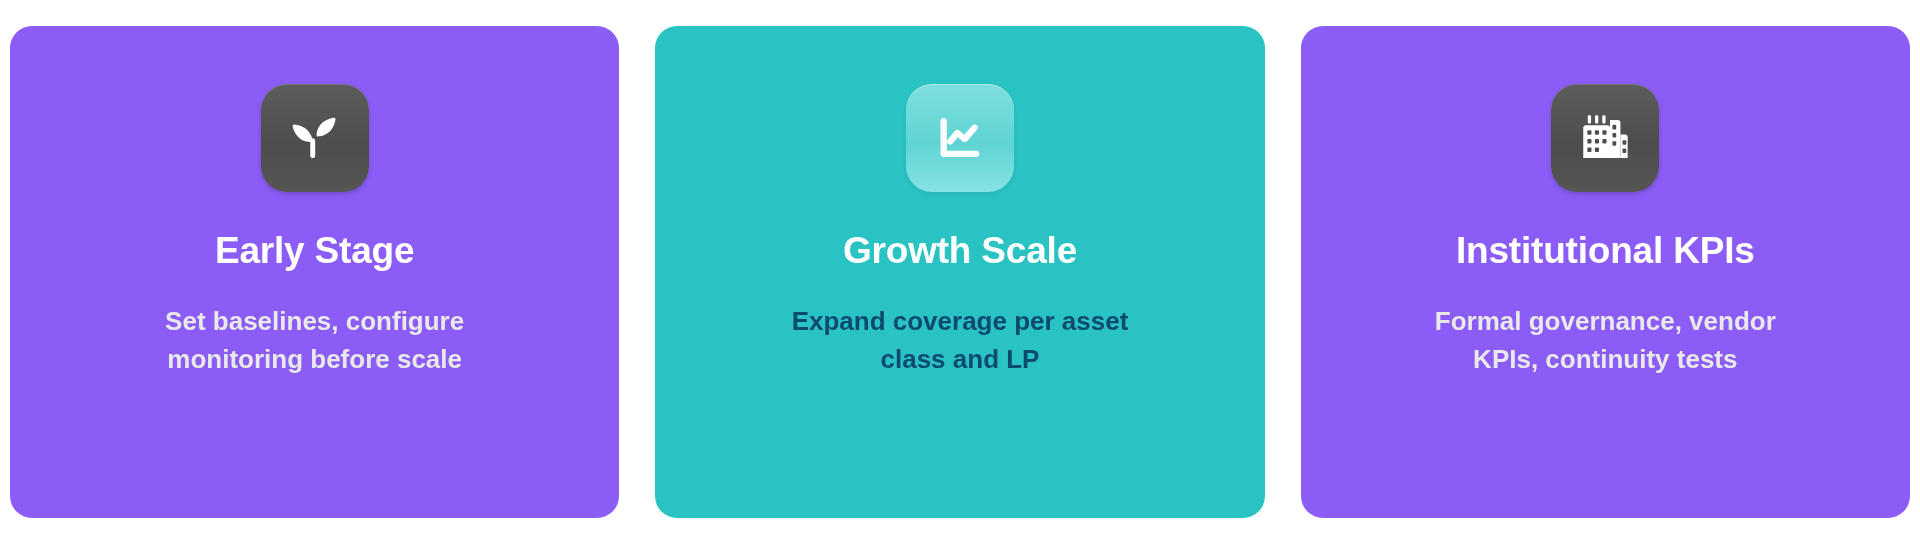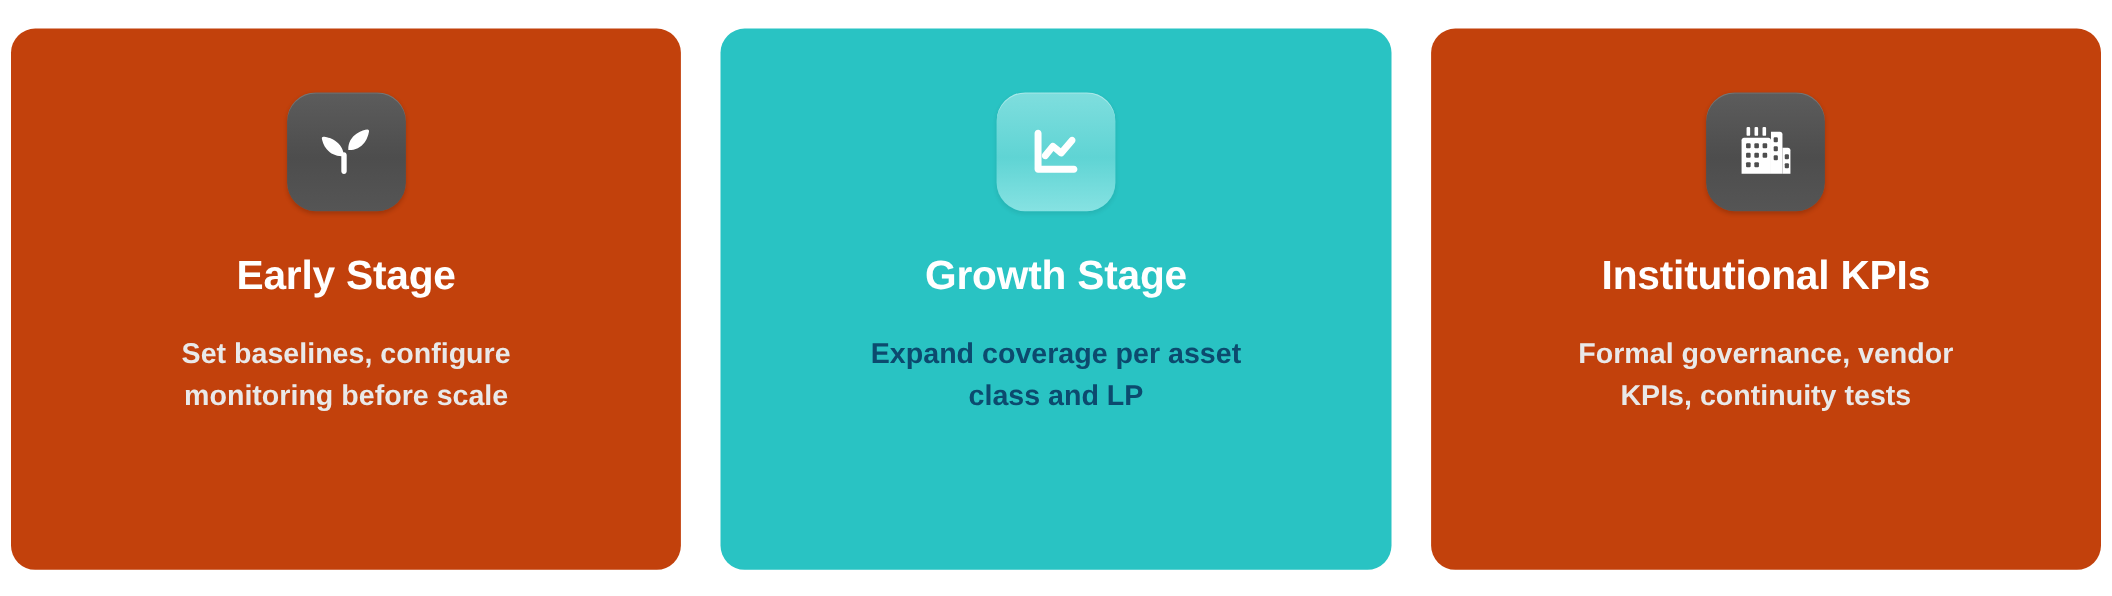--- a/index.html
+++ b/index.html
@@ -20,21 +20,21 @@
     grid-template-columns: repeat(3, 1fr);
     column-gap: 36px;
     padding: 26px 10px 24px 10px;
     box-sizing: border-box;
     width: 1920px;
     height: 542px;
   }
 
   .stage-card {
     border-radius: 22px;
-    background: #c2410c;
+    background: #8b5cf6;
     display: flex;
     flex-direction: column;
     align-items: center;
     justify-content: flex-start;
     box-sizing: border-box;
     padding: 58px 28px 40px 28px;
     overflow: hidden;
   }
 
   .stage-card.is-highlight {
@@ -112,21 +112,21 @@
 
   <div class="stage-card is-highlight">
     <div class="icon-tile">
       <span>
         <svg viewBox="0 0 64 64" xmlns="http://www.w3.org/2000/svg" aria-hidden="true">
           <path d="M14 10c1.9 0 3.5 1.6 3.5 3.5V46h32.5c1.9 0 3.5 1.6 3.5 3.5S51.9 53 50 53H14c-1.9 0-3.5-1.6-3.5-3.5v-36C10.5 11.6 12.1 10 14 10z"></path>
           <path d="M50.4 17.8c1.4 1.2 1.6 3.4 0.4 4.8L39.9 35.4c-1.2 1.5-3.4 1.7-4.8 0.5l-5.6-4.6-5.6 6.8c-1.2 1.5-3.4 1.7-4.9 0.5s-1.7-3.4-0.5-4.9l7.8-9.4c1.2-1.5 3.4-1.7 4.9-0.5l5.6 4.6 8.8-10.2c1.2-1.4 3.4-1.6 4.8-0.4z"></path>
         </svg>
       </span>
     </div>
-    <div class="card-title">Growth Stage</div>
+    <div class="card-title">Growth Scale</div>
     <div class="card-desc">Expand coverage per asset class and LP</div>
   </div>
 
   <div class="stage-card">
     <div class="icon-tile">
       <span>
         <svg viewBox="0 0 64 64" xmlns="http://www.w3.org/2000/svg" aria-hidden="true">
           <rect x="13" y="7" width="3.6" height="9" rx="1.2"></rect>
           <rect x="21" y="7" width="3.6" height="9" rx="1.2"></rect>
           <rect x="29" y="7" width="3.6" height="9" rx="1.2"></rect>

